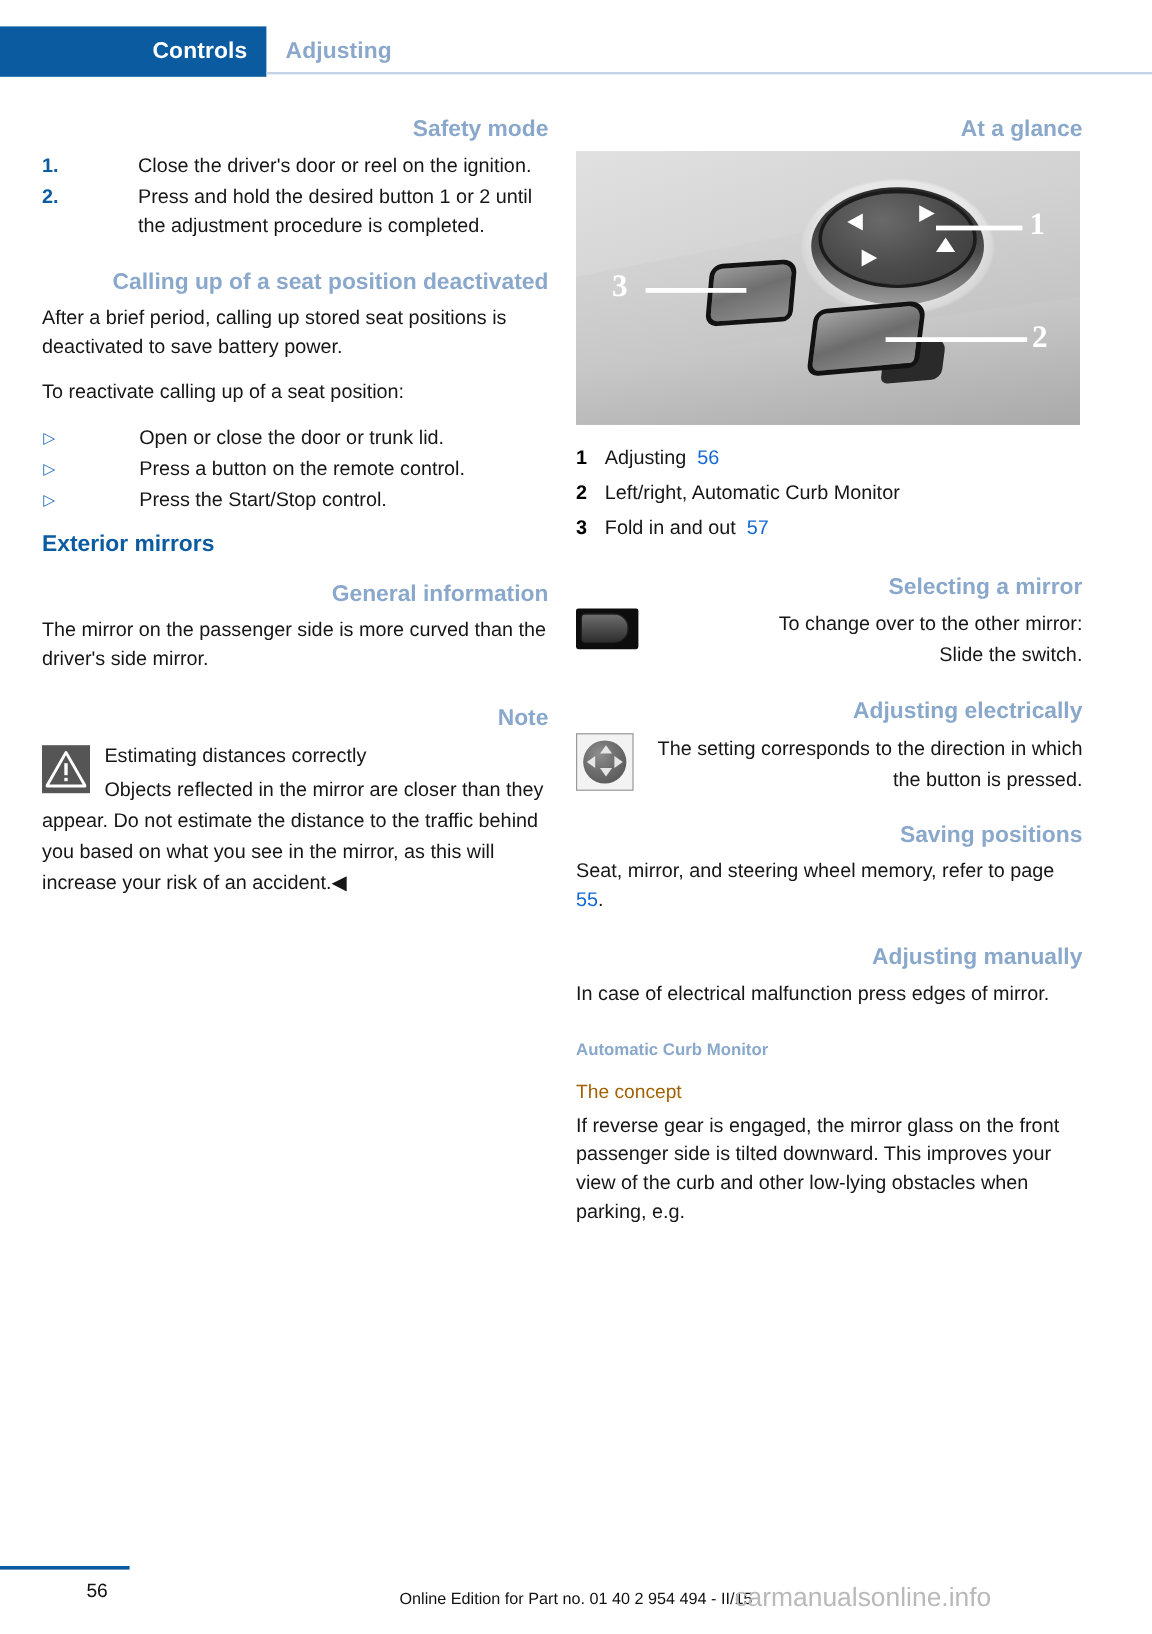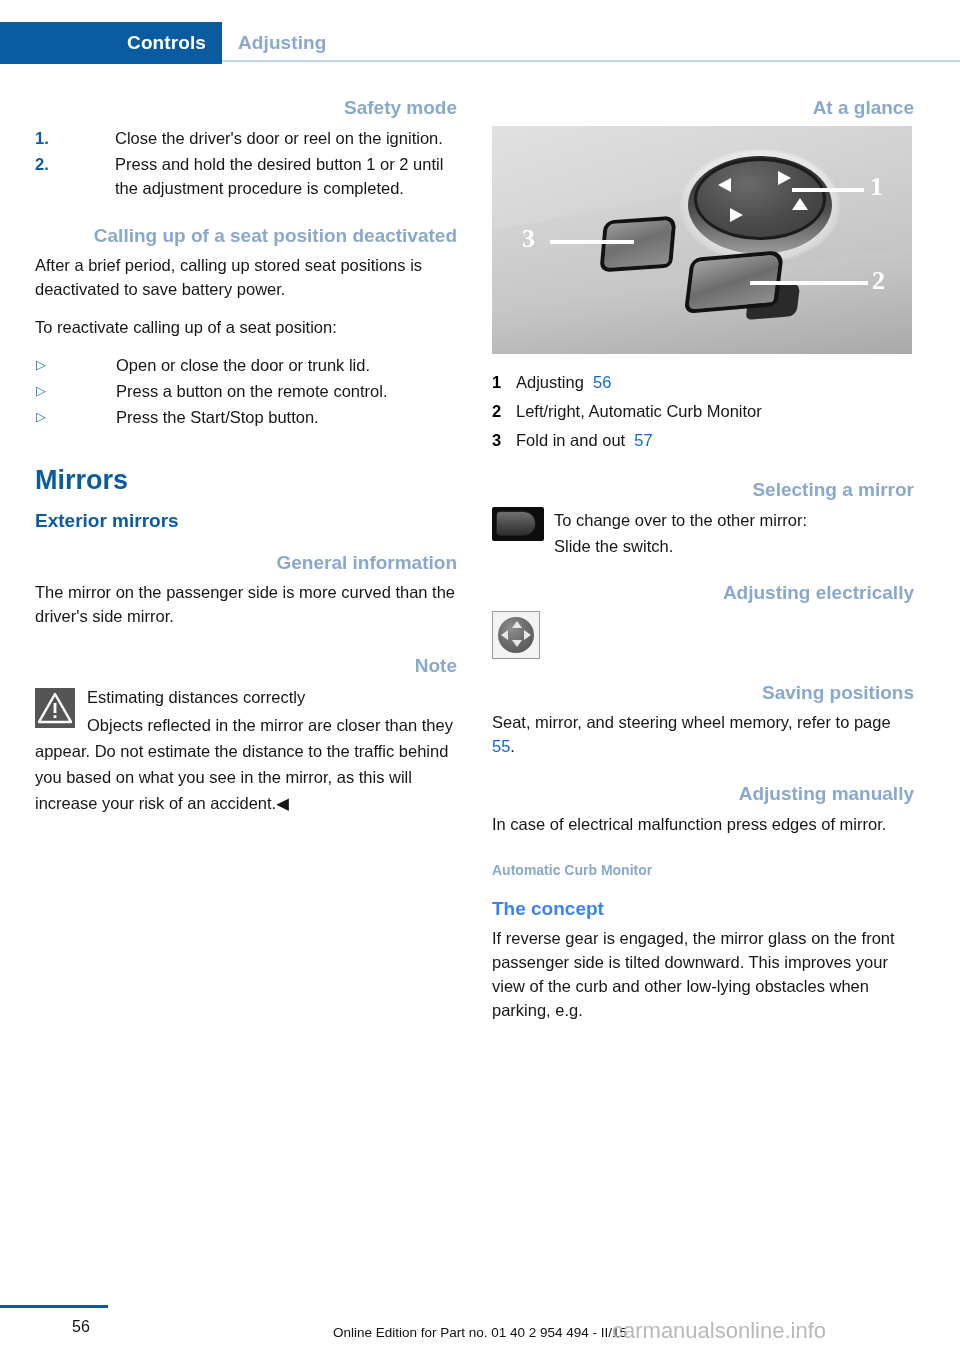--- a/index.html
+++ b/index.html
@@ -67,21 +67,21 @@
     background: #c3d4e6;
   }
 
   
   .col {
     position: absolute;
     top: 96px;
     width: 422px;
   }
   .col-left  { left: 35px; }
-  .col-right { left: 492px; }
+  .col-right { left: 480px; }
 
   
   h1.h-main {
     font-size: 27px;
     font-weight: bold;
     color: #0b5ba0;
     margin: 0 0 14px 0;
     line-height: 1.15;
   }
   h2.h-sec {
@@ -100,23 +100,23 @@
     text-align: right;
   }
   h3.h-sub-mid {
     font-size: 14px;
     font-weight: bold;
     color: #8aa8cb;
     margin: 0 0 8px 0;
     line-height: 1.24;
   }
   h4.h-min {
-    font-size: 19px;
-    font-weight: bold;
-    color: #3b82f6;
+    font-size: 16px;
+    font-weight: normal;
+    color: #a16207;
     margin: 0 0 5px 0;
     line-height: 1.24;
   }
 
   
   p.body {
     font-size: 16.5px;
     line-height: 24px;
     margin: 0 0 14px 0;
     color: #161616;
@@ -279,20 +279,21 @@
     flex: 1 1 auto;
     font-size: 16.5px;
     line-height: 24px;
     color: #161616;
   }
 
   
   .iconblock {
     display: flex;
     margin: 0 0 16px 0;
+    text-align: right;
   }
   .iconblock .icon-cell { flex: 0 0 62px; }
   .iconblock .icon-text {
     flex: 1 1 auto;
     font-size: 16.5px;
     line-height: 26px;
     color: #161616;
   }
 
   
@@ -423,25 +424,24 @@
     <li class="li-row">
       <span class="li-marker-arrow">▷</span>
       <span class="li-text">Open or close the door or trunk lid.</span>
     </li>
     <li class="li-row">
       <span class="li-marker-arrow">▷</span>
       <span class="li-text">Press a button on the remote control.</span>
     </li>
     <li class="li-row">
       <span class="li-marker-arrow">▷</span>
-      <span class="li-text">Press the Start/Stop button.</span>
+      <span class="li-text">Press the Start/Stop control.</span>
     </li>
   </ul>
 
-  <h1 class="h-main" style="margin-top:36px;">Mirrors</h1>
   <h2 class="h-sec">Exterior mirrors</h2>
 
   <h3 class="h-sub">General information</h3>
   <p class="body">The mirror on the passenger side is more curved than the driver's side mirror.</p>
 
   <h3 class="h-sub" style="margin-top:26px;">Note</h3>
 
   <div class="note-wrap">
     <div class="icon-warn">
       <svg width="34" height="32" viewBox="0 0 34 32" aria-hidden="true">
@@ -515,20 +515,21 @@
   <div class="iconblock">
     <div class="icon-cell">
       <div class="icon-4way">
         <div class="disc"></div>
         <div class="a a-up"></div>
         <div class="a a-dn"></div>
         <div class="a a-lf"></div>
         <div class="a a-rt"></div>
       </div>
     </div>
+    <div class="icon-text">The setting corresponds to the direction in which the button is pressed.</div>
   </div>
 
   <h3 class="h-sub" style="margin-top:22px;">Saving positions</h3>
   <p class="body"><span>Seat, mirror, and steering wheel memory, refer to page </span><span class="pref">55</span><span>.</span></p>
 
   <h3 class="h-sub" style="margin-top:24px;">Adjusting manually</h3>
   <p class="body">In case of electrical malfunction press edges of mirror.</p>
 
   <h3 class="h-sub-mid" style="margin-top:26px;">Automatic Curb Monitor</h3>
   <h4 class="h-min" style="margin-top:18px;">The concept</h4>

